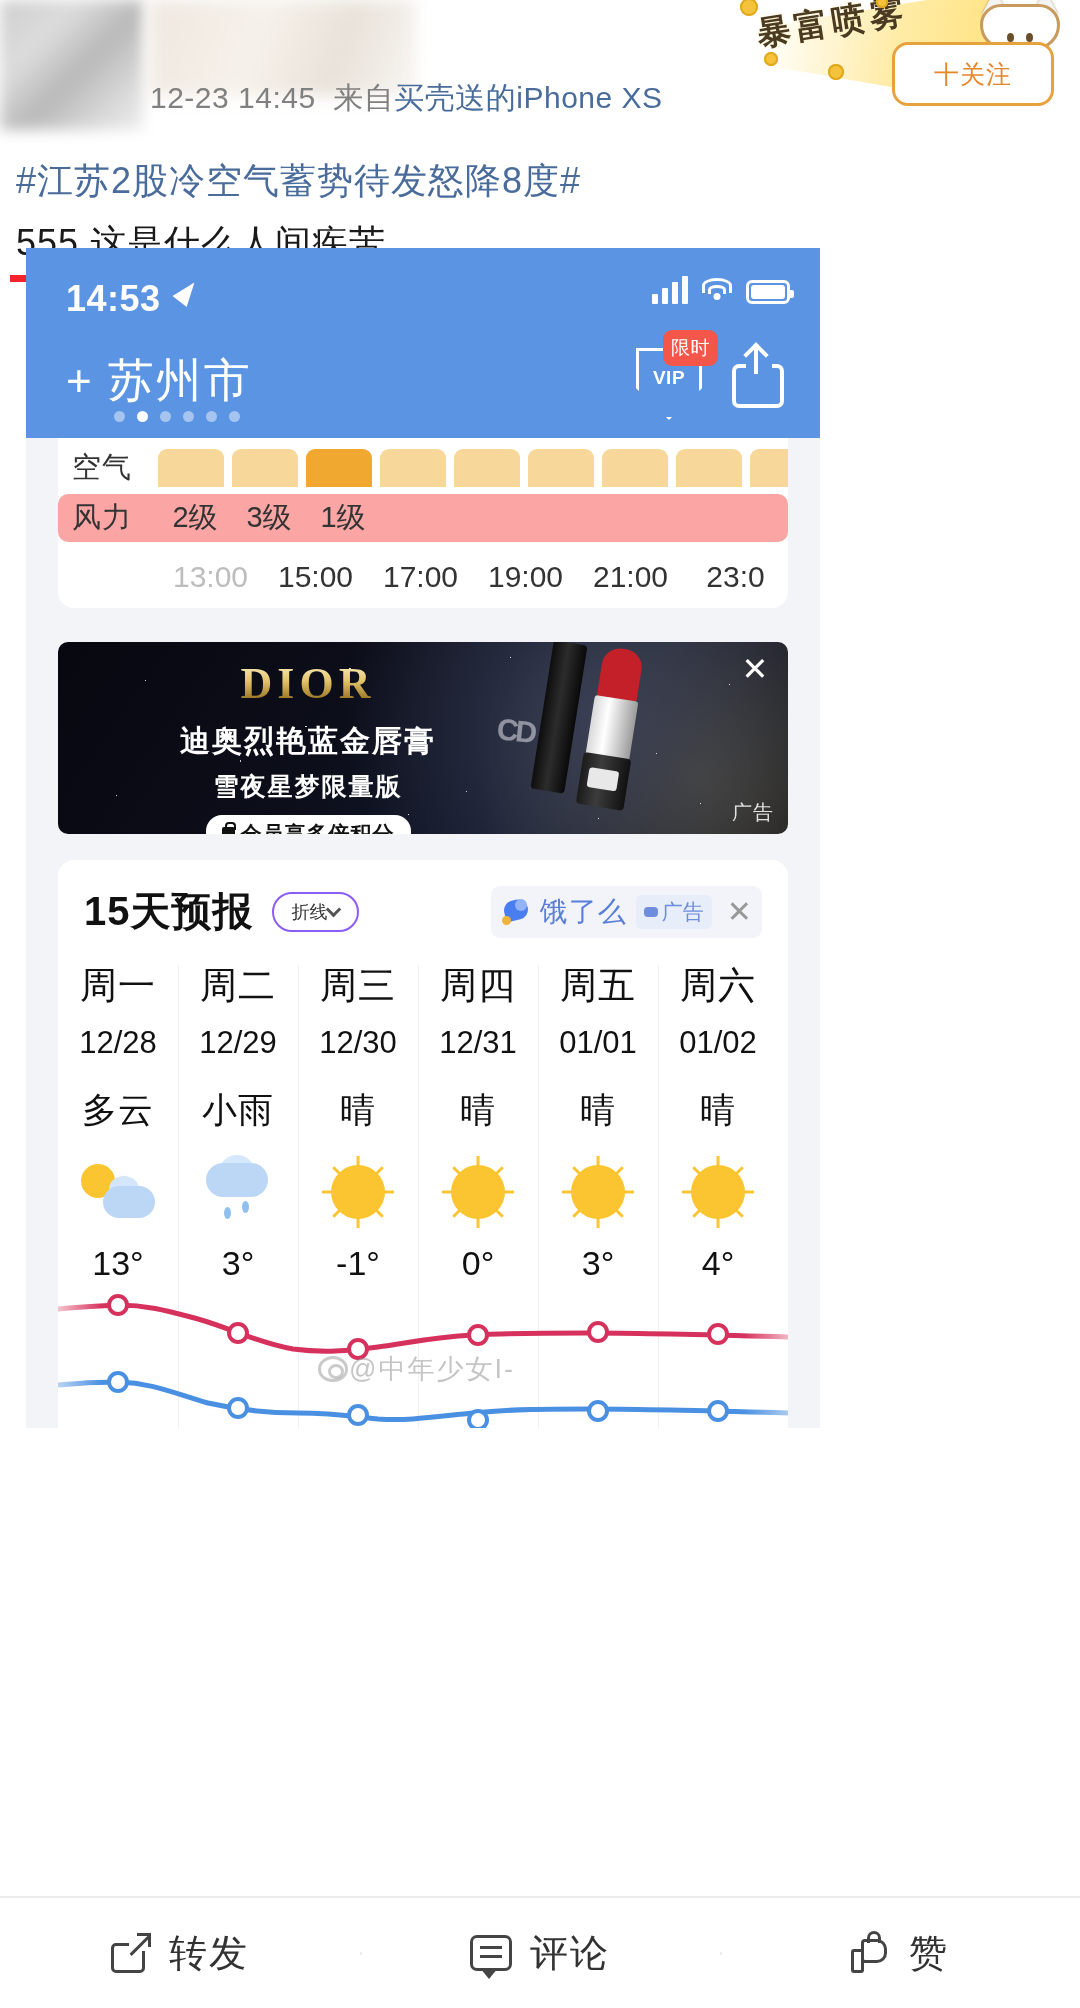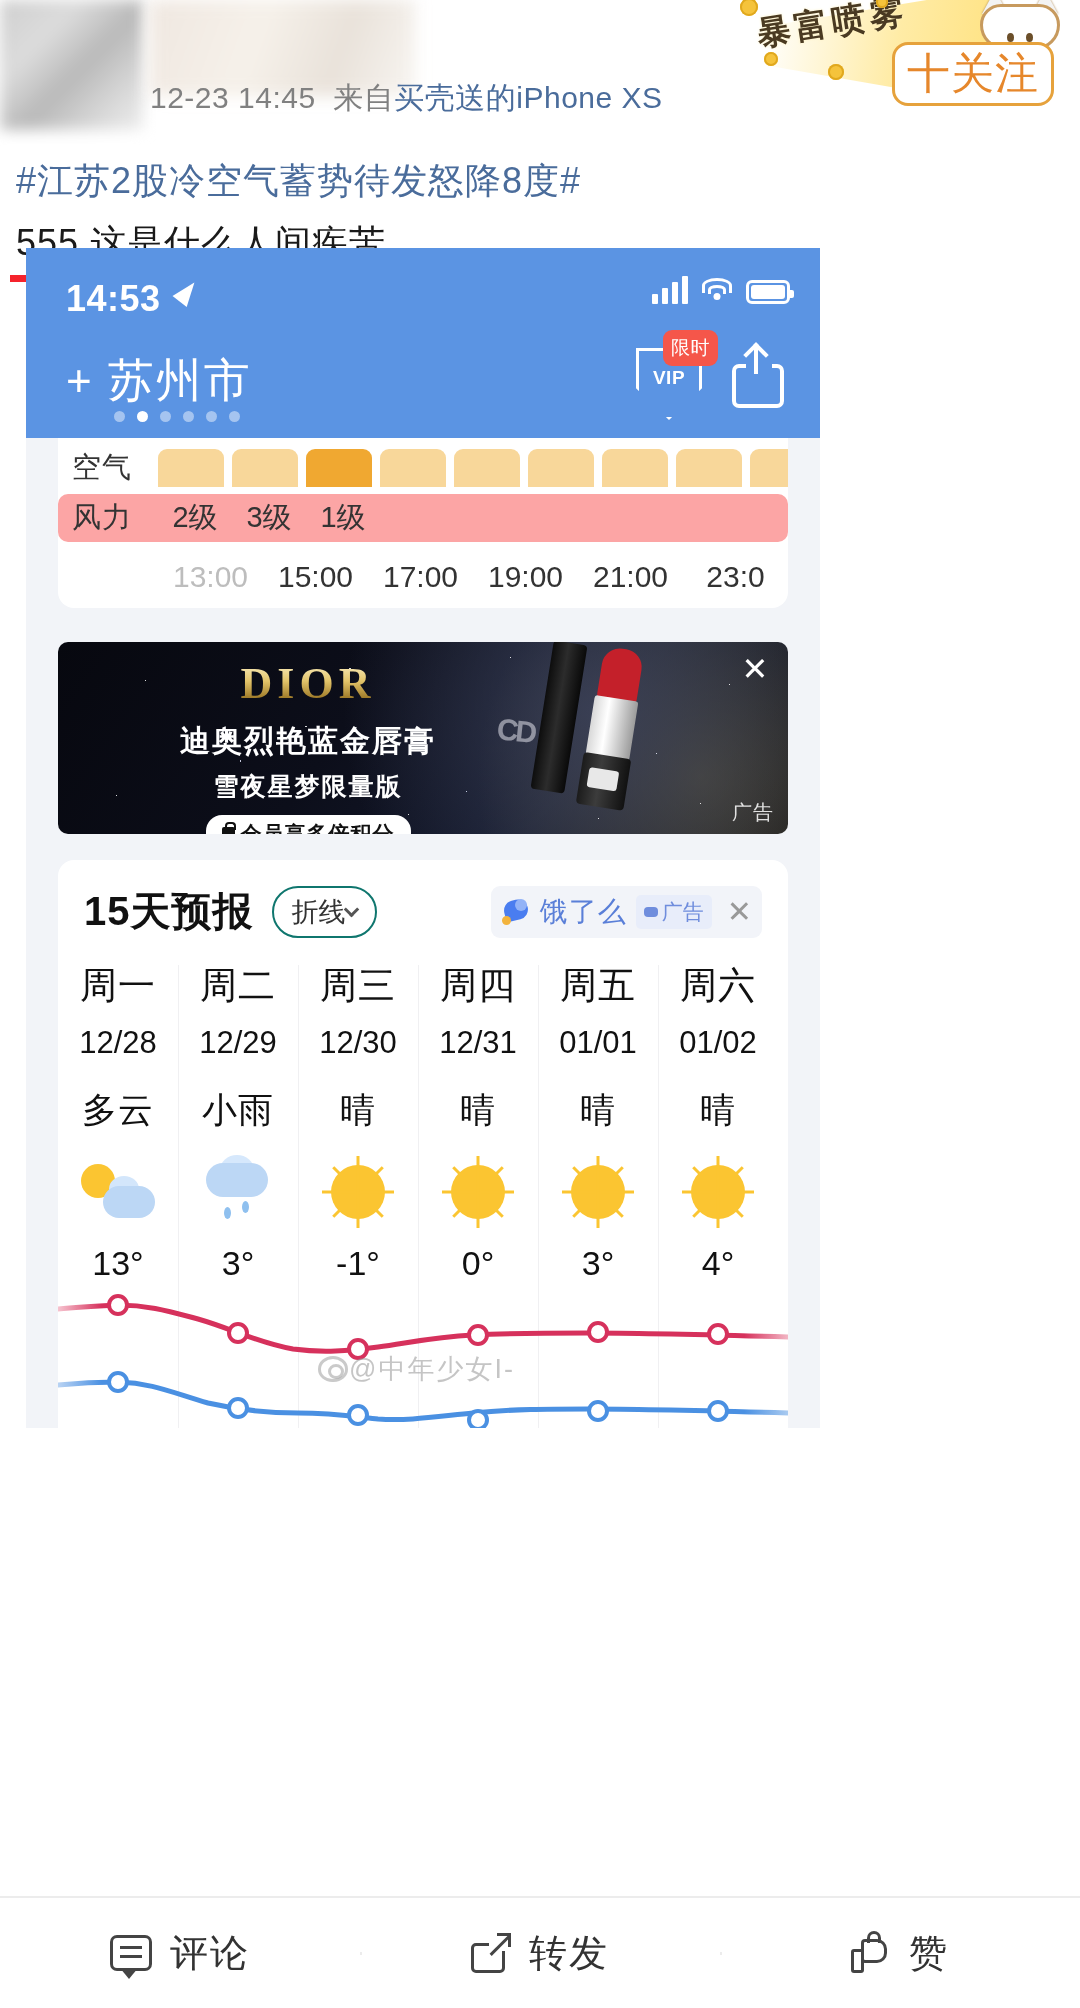--- a/index.html
+++ b/index.html
@@ -69,21 +69,21 @@
   .cat-head .eye.l{left:24px;} .cat-head .eye.r{right:24px;}
   .cat-head .blush{position:absolute;width:12px;height:7px;background:#f5b5b5;border-radius:50%;top:38px;}
   .cat-head .blush.l{left:16px;} .cat-head .blush.r{right:16px;}
 
   .follow-btn {
     position:absolute; right:26px; top:42px;
     width:162px; height:64px;
     border:3px solid #e6a23c; border-radius:16px;
     background:#ffffff;
     display:flex; align-items:center; justify-content:center;
-    font-size:43px; color:#e6872b; font-weight:500;
+    font-size:25px; color:#e6872b; font-weight:500;
     letter-spacing:1px;
   }
 
   
   .post-text { padding:0 16px; margin-top:14px; }
   .hashtag {
     font-size:36px; color:#4a6c9b; line-height:1.5; letter-spacing:1px;
     display:block;
   }
   .body-line {
@@ -225,22 +225,22 @@
     color:#fff; font-size:32px; line-height:30px; text-align:center;
   }
   .ad-mark { position:absolute; right:14px; bottom:8px; font-size:20px; color:rgba(255,255,255,.85); letter-spacing:1px; }
 
   
   .fc-card { background:#fff; border-radius:16px; margin:26px 32px 0 32px; padding:24px 0 0 0; position:relative; }
   .fc-head { display:flex; align-items:center; padding:0 26px; }
   .fc-title { font-size:40px; font-weight:bold; color:#111; letter-spacing:1px; }
   .fc-sel {
     margin-left:18px; display:inline-flex; align-items:center; gap:0;
-    border:2px solid #0f766e; border-radius:26px; padding:6px 18px;
-    font-size:27px; color:#333;
+    border:2px solid #8b5cf6; border-radius:26px; padding:6px 18px;
+    font-size:18px; color:#333;
   }
   .chev { width:11px;height:11px;border-right:3px solid #555;border-bottom:3px solid #555;transform:rotate(45deg);margin-bottom:5px;}
   .fc-ad {
     margin-left:auto; display:inline-flex; align-items:center; gap:9px;
     background:#f2f4f9; border-radius:9px; padding:7px 10px;
   }
   .ele-logo { width:30px;height:30px; position:relative; }
   .ele-logo .b1{position:absolute;left:3px;top:3px;width:24px;height:20px;background:#4a7df0;border-radius:14px 14px 14px 3px;transform:rotate(-14deg);}
   .ele-logo .b2{position:absolute;left:14px;top:2px;width:12px;height:12px;background:#93b3f7;border-radius:50%;}
   .ele-logo .b3{position:absolute;left:1px;top:19px;width:9px;height:9px;background:#f2b33d;border-radius:50%;}
@@ -604,36 +604,36 @@
   </div>
 
   <div class="watermark">
     <span class="wb-eye"></span>
     <span>@中年少女I-</span>
   </div>
 </div>
 
 <div class="actionbar">
   <div class="act">
-    <span class="ico-cmt">
-        <i></i>
-      </span>
-    <span class="act-label">评论</span>
-  </div>
-  <div class="act">
     <span class="ico-fwd">
       <span class="bx"></span>
         <span class="mk"></span>
         <span class="ln"></span>
         <span class="hd"></span>
         <span class="hd2"></span>
     </span>
     <span class="act-label">转发</span>
   </div>
   <div class="act">
+    <span class="ico-cmt">
+        <i></i>
+      </span>
+    <span class="act-label">评论</span>
+  </div>
+  <div class="act">
     <span class="ico-like">
       <span class="pm"></span>
         <span class="th"></span>
         <span class="wr"></span>
     </span>
     <span class="act-label">赞</span>
   </div>
 </div>
 
 </body></html>

